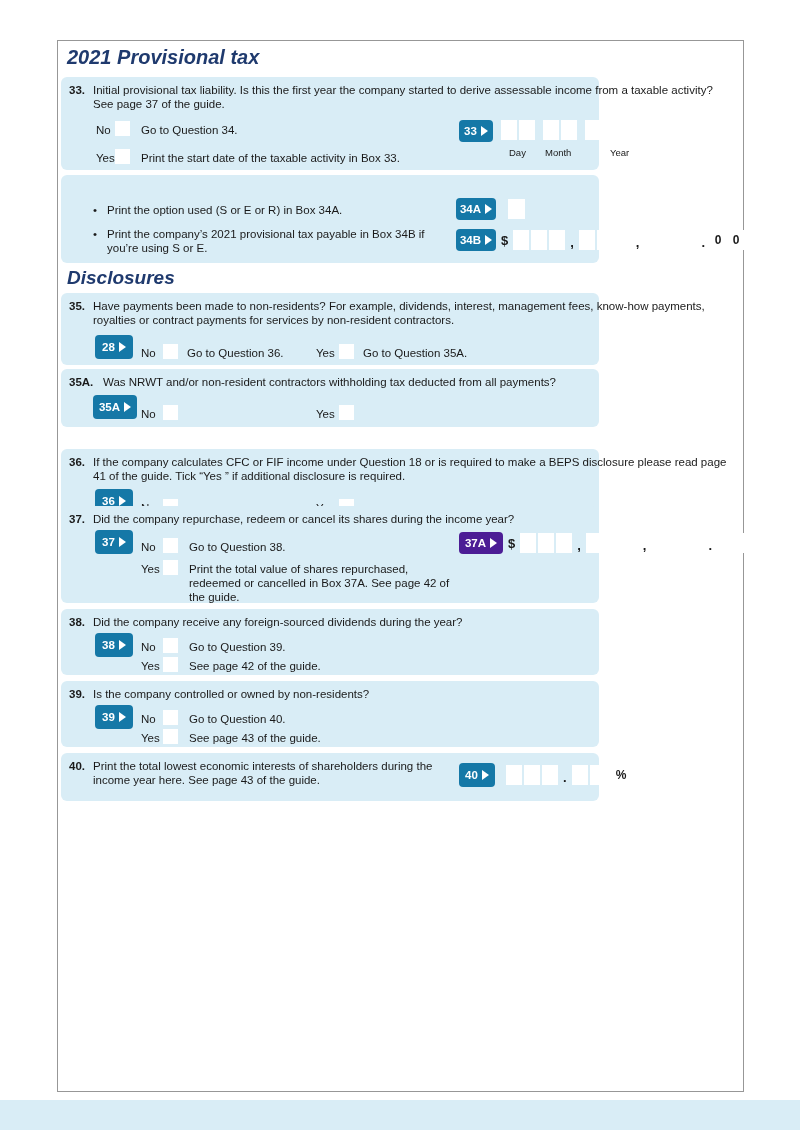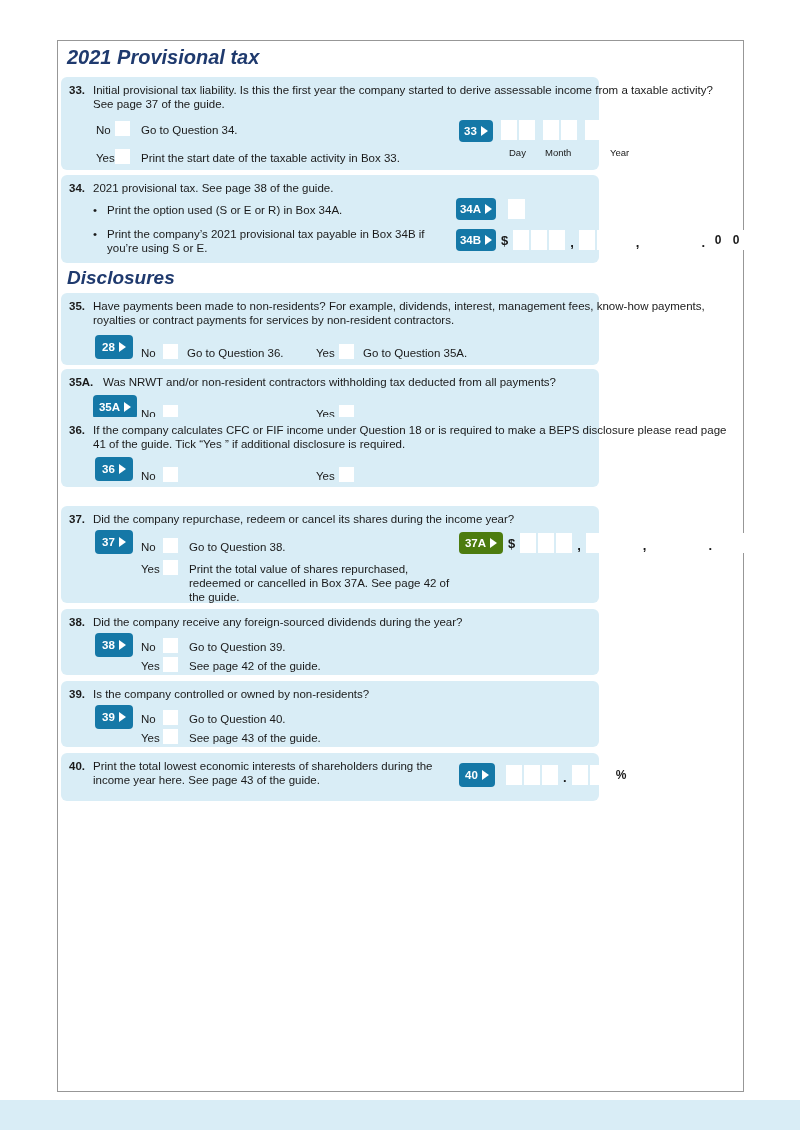--- a/index.html
+++ b/index.html
@@ -17,21 +17,21 @@
   .qhead { position:absolute; display:flex; }
   .qnum { font-weight:bold; width:24px; flex:none; }
   .qnum.wide { width:34px; }
   b { font-weight:normal; }
   .bullet { width:14px; flex:none; }
   .lbl { position:absolute; }
   .small { font-size:9.5px; }
   .cb { position:absolute; width:15px; height:15px; background:#fff; }
   .tag { position:absolute; background:#1578a7; color:#fff; font-weight:bold; font-size:11.5px;
          border-radius:4px; display:flex; align-items:center; justify-content:center; gap:4px; }
-  .tag.black { background:#4d7c0f; }
+  .tag.black { background:#4c1d95; }
   .arr { width:0; height:0; border-top:5px solid transparent; border-bottom:5px solid transparent;
          border-left:7px solid #fff; }
   .boxes { position:absolute; display:flex; align-items:flex-end; }
   .ib { width:16px; height:20px; background:#fff; margin-right:2px; flex:none; }
   .gap6 { width:6px; flex:none; }
   .dollar { font-weight:bold; font-size:13px; margin:0 5px 2px 0; }
   .sep { font-weight:bold; font-size:13px; margin:0 5px 0 3px; }
   .cent { width:16px; height:20px; background:#fff; margin-right:2px; flex:none;
           font-weight:bold; font-size:12px; display:flex; align-items:center; justify-content:center; }
   .pct { font-weight:bold; font-size:12px; margin:0 0 3px 8px; }
@@ -70,24 +70,20 @@
         <span class="ib"></span>
         <span class="ib"></span>
         <span class="ib"></span>
     </div>
     <span class="lbl small" style="left:448px;top:69px">Day</span>
     <span class="lbl small" style="left:484px;top:69px">Month</span>
     <span class="lbl small" style="left:549px;top:69px">Year</span>
   </section>
 
   <section class="panel" style="top:134px;height:88px">
-    <div class="qhead" style="left:8px;top:6px;width:640px">
-      <span class="qnum">34.</span>
-      <div><b>2021 provisional tax</b><span>. See page 38 of the guide.</span></div>
-    </div>
     <div class="qhead" style="left:32px;top:28px;width:340px">
       <span class="bullet">•</span>
       <div><span>Print the option used (</span><b>S</b><span> or </span><b>E</b><span> or </span><b>R</b><span>) in Box 34A.</span></div>
     </div>
     <span class="tag" style="left:395px;top:23px;width:40px;height:22px">
         <span>34A</span>
         <span class="arr"></span>
       </span>
     <span class="lbl" style="left:447px;top:24px;width:17px;height:20px;background:#fff"></span>
     <div class="qhead" style="left:32px;top:52px;width:346px">
@@ -144,21 +140,21 @@
     <span class="tag" style="left:32px;top:26px;width:44px;height:24px">
         <span>35A</span>
         <span class="arr"></span>
       </span>
     <span class="lbl" style="left:80px;top:38px">No</span>
     <span class="cb" style="left:102px;top:36px"></span>
     <span class="lbl" style="left:255px;top:38px">Yes</span>
     <span class="cb" style="left:278px;top:36px"></span>
   </section>
 
-  <section class="panel" style="top:376px;height:70px">
+  <section class="panel" style="top:408px;height:70px">
     <div class="qhead" style="left:8px;top:6px;width:662px">
       <span class="qnum">36.</span>
       <div><b>If the company calculates CFC or FIF income under Question 18 or is required to make a BEPS disclosure please read page 41 of the guide.</b><span> Tick “Yes ” if additional disclosure is required.</span></div>
     </div>
     <span class="tag" style="left:34px;top:40px;width:38px;height:24px">
         <span>36</span>
         <span class="arr"></span>
       </span>
     <span class="lbl" style="left:80px;top:52px">No</span>
     <span class="cb" style="left:102px;top:50px"></span>

